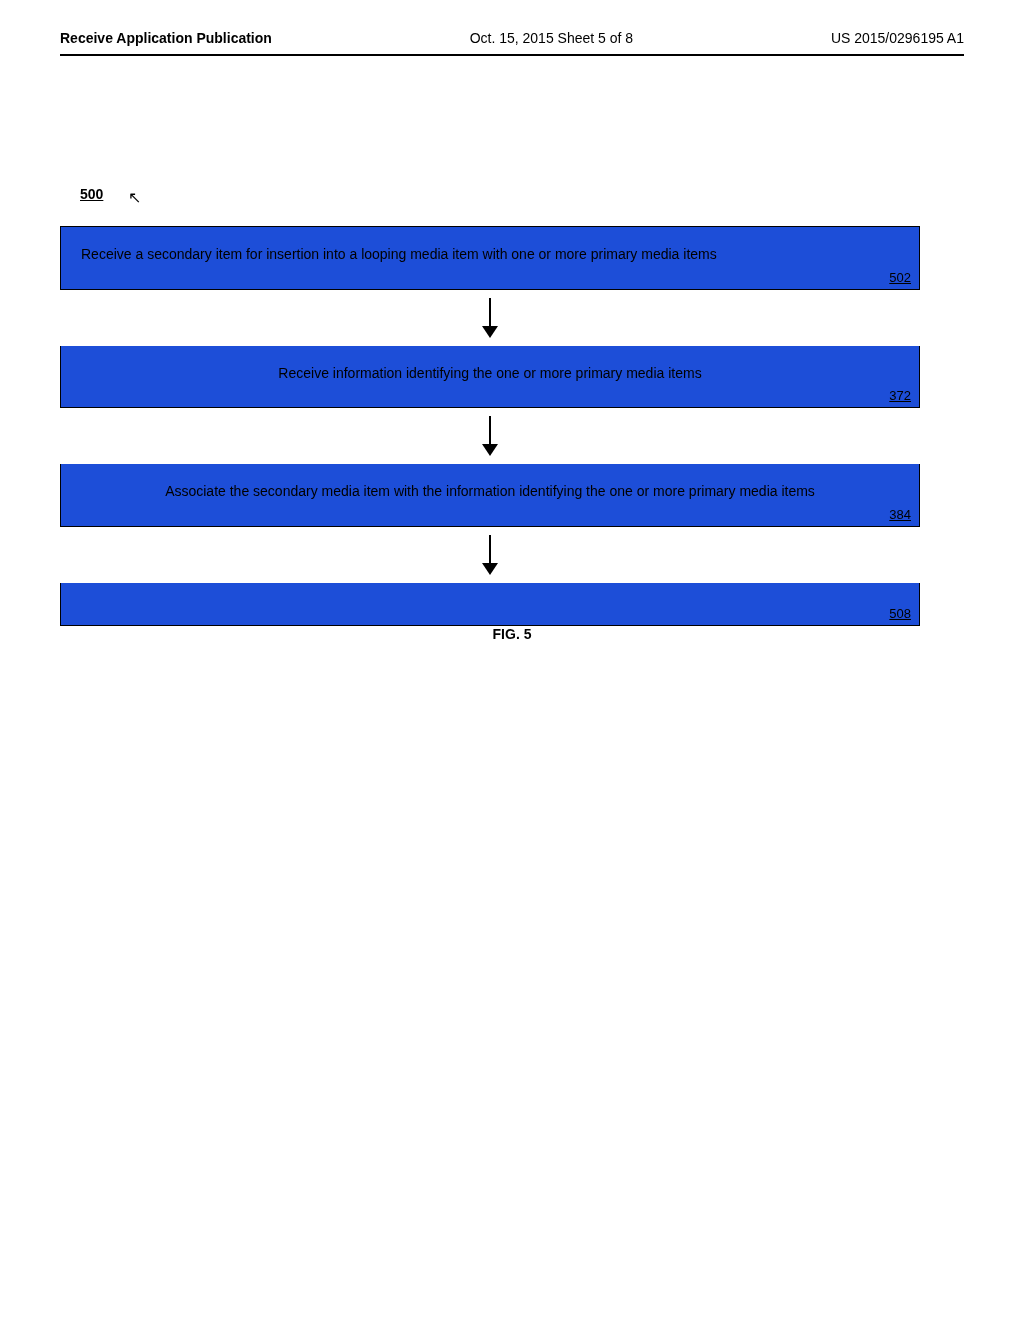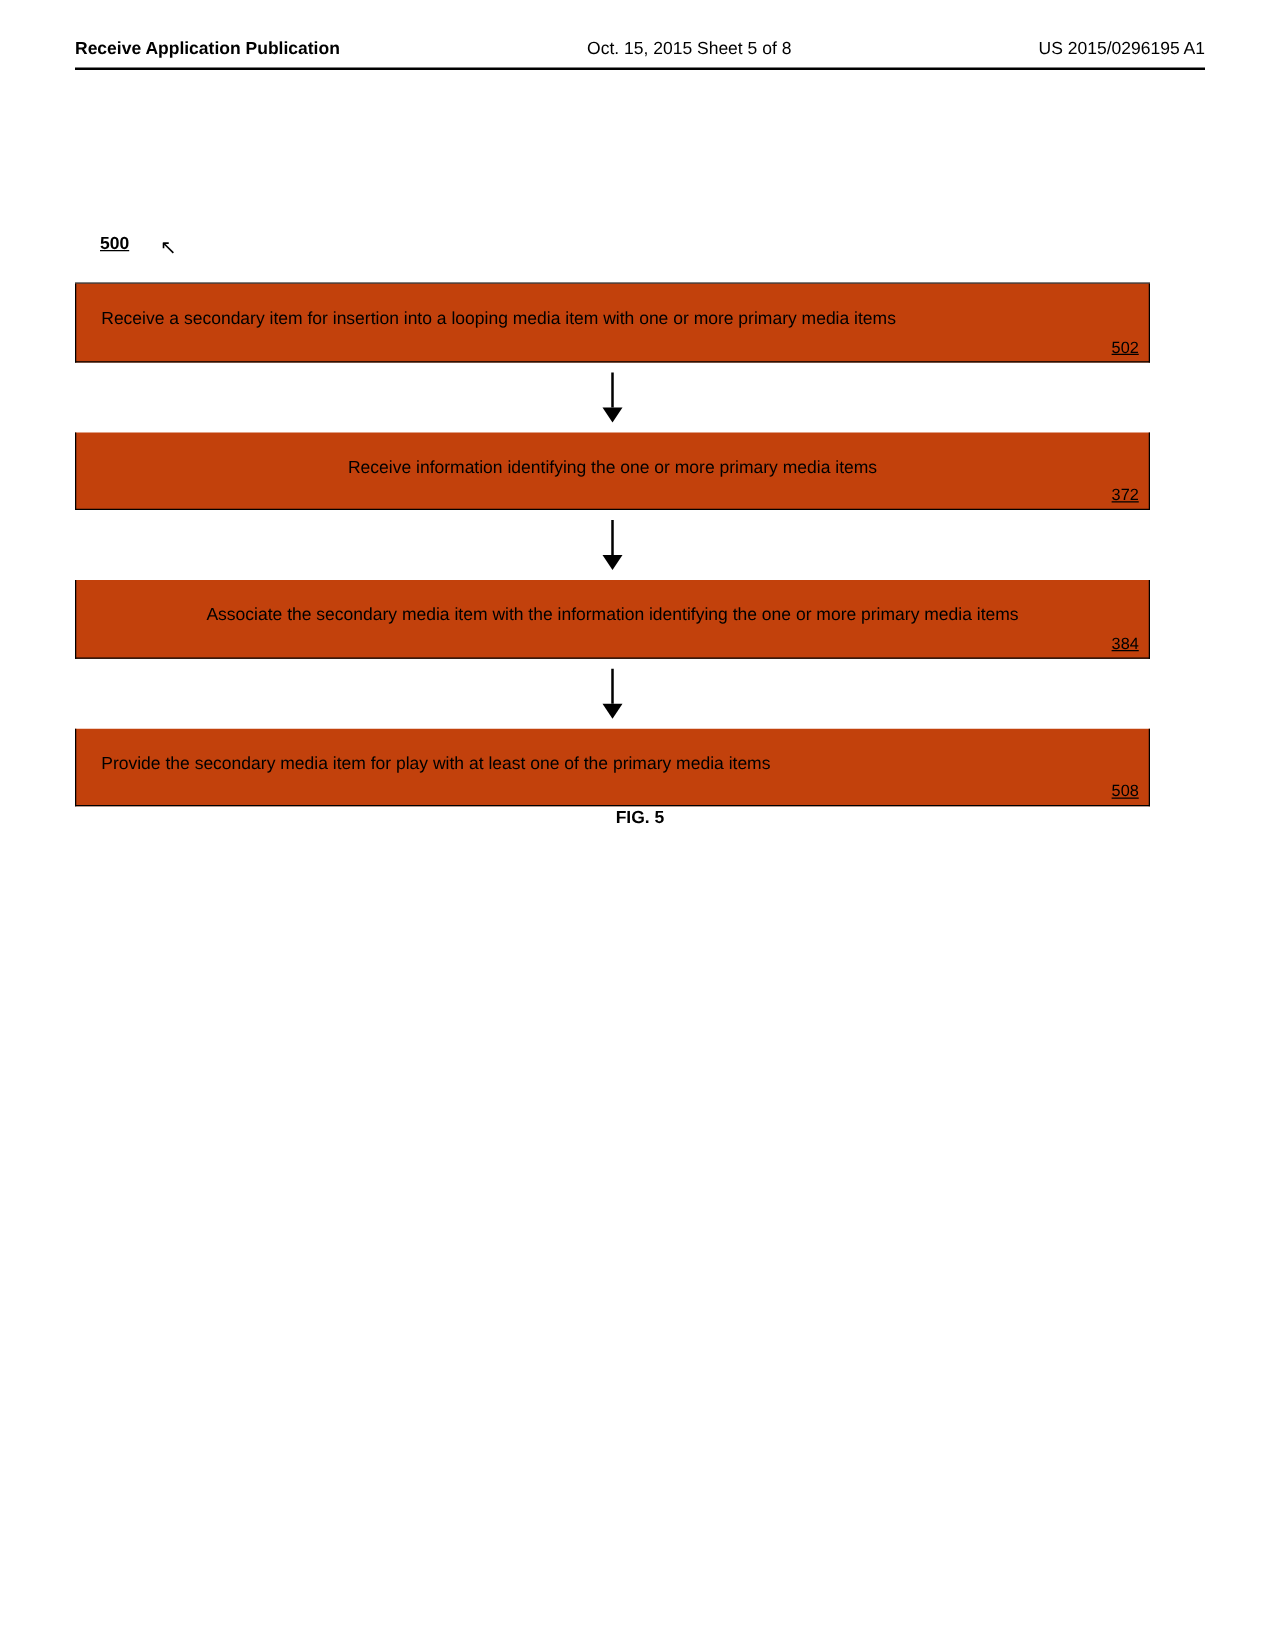--- a/index.html
+++ b/index.html
@@ -92,21 +92,21 @@
       margin-bottom: 0;
     }
 
     
     .flow-box {
       width: 860px;
       border: 1px solid #000;
       border-top: none;
       position: relative;
       padding: 18px 20px 24px 20px;
-      background: #c2410c;
+      background: #1d4ed8;
     }
 
     .flow-box-text {
       font-size: 14px;
       color: #000;
       text-align: left;
       line-height: 1.4;
     }
 
     .flow-box-text.centered {
@@ -198,21 +198,20 @@
       <div class="flow-box-text centered">Associate the secondary media item with the information identifying the one or more primary media items</div>
       <span class="box-number">384</span>
     </div>
 
     <div class="arrow-connector">
       <div class="arrow-line"></div>
       <div class="arrow-head"></div>
     </div>
 
     <div class="flow-box">
-      <div class="flow-box-text">Provide the secondary media item for play with at least one of the primary media items</div>
       <span class="box-number">508</span>
     </div>
 
     <div class="fig-label">FIG. 5</div>
 
   </div>
 
 </div>
 
 </body></html>

